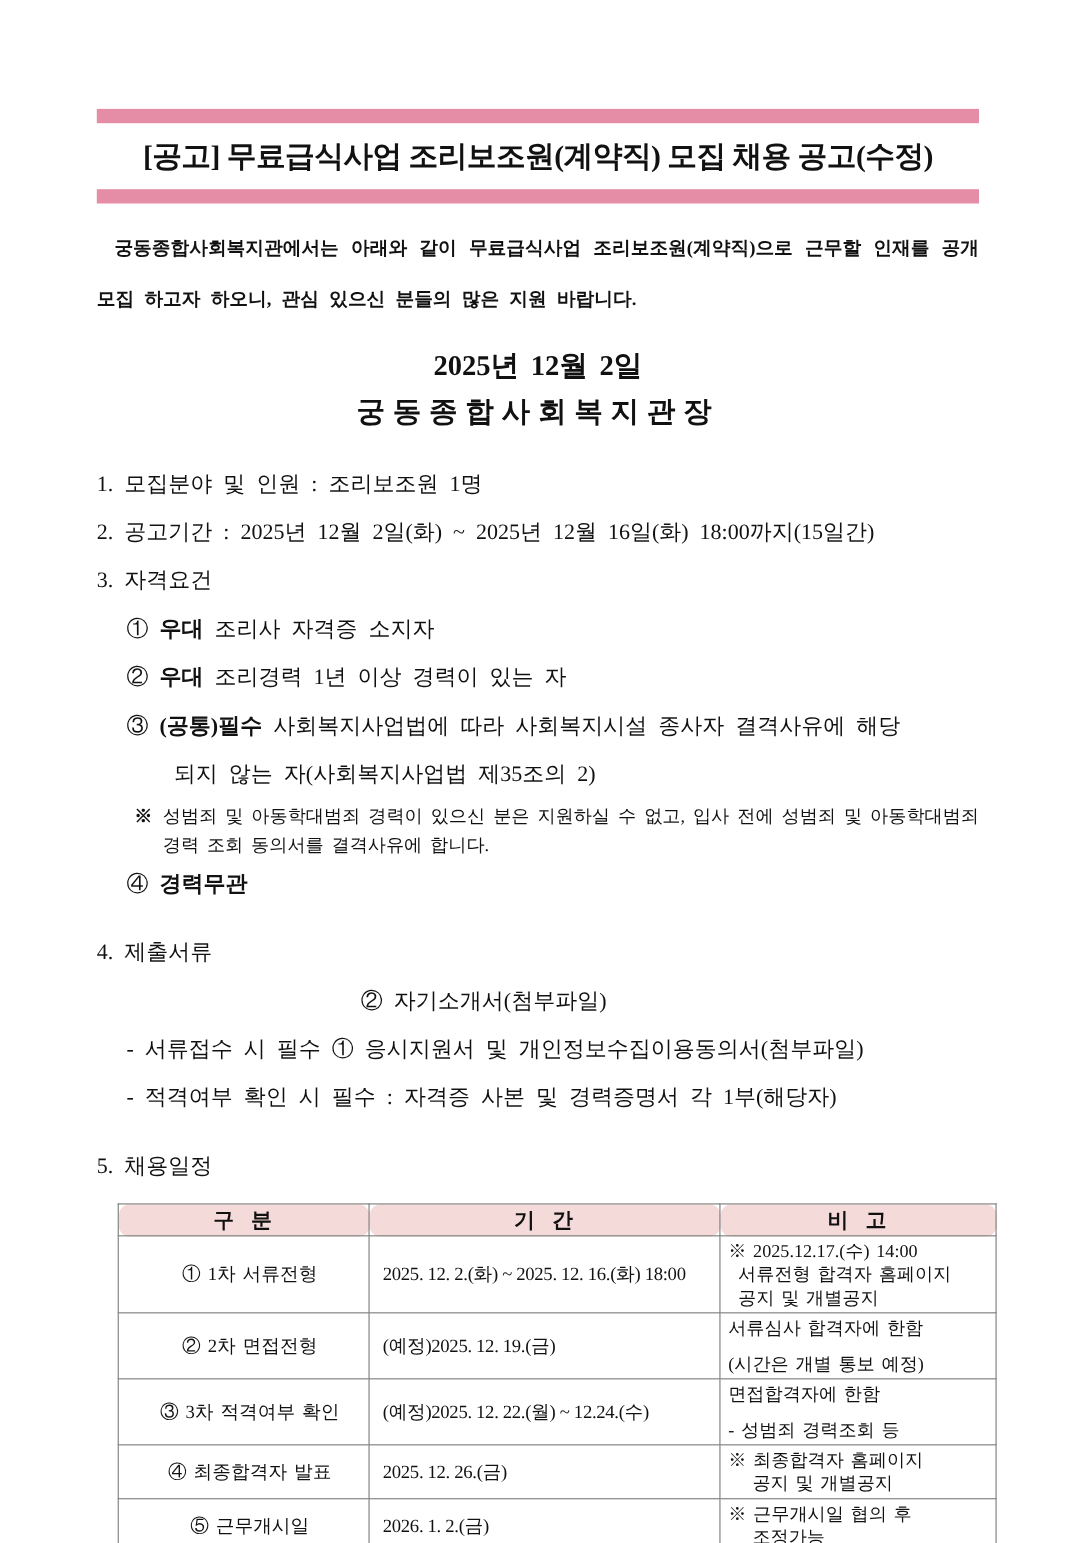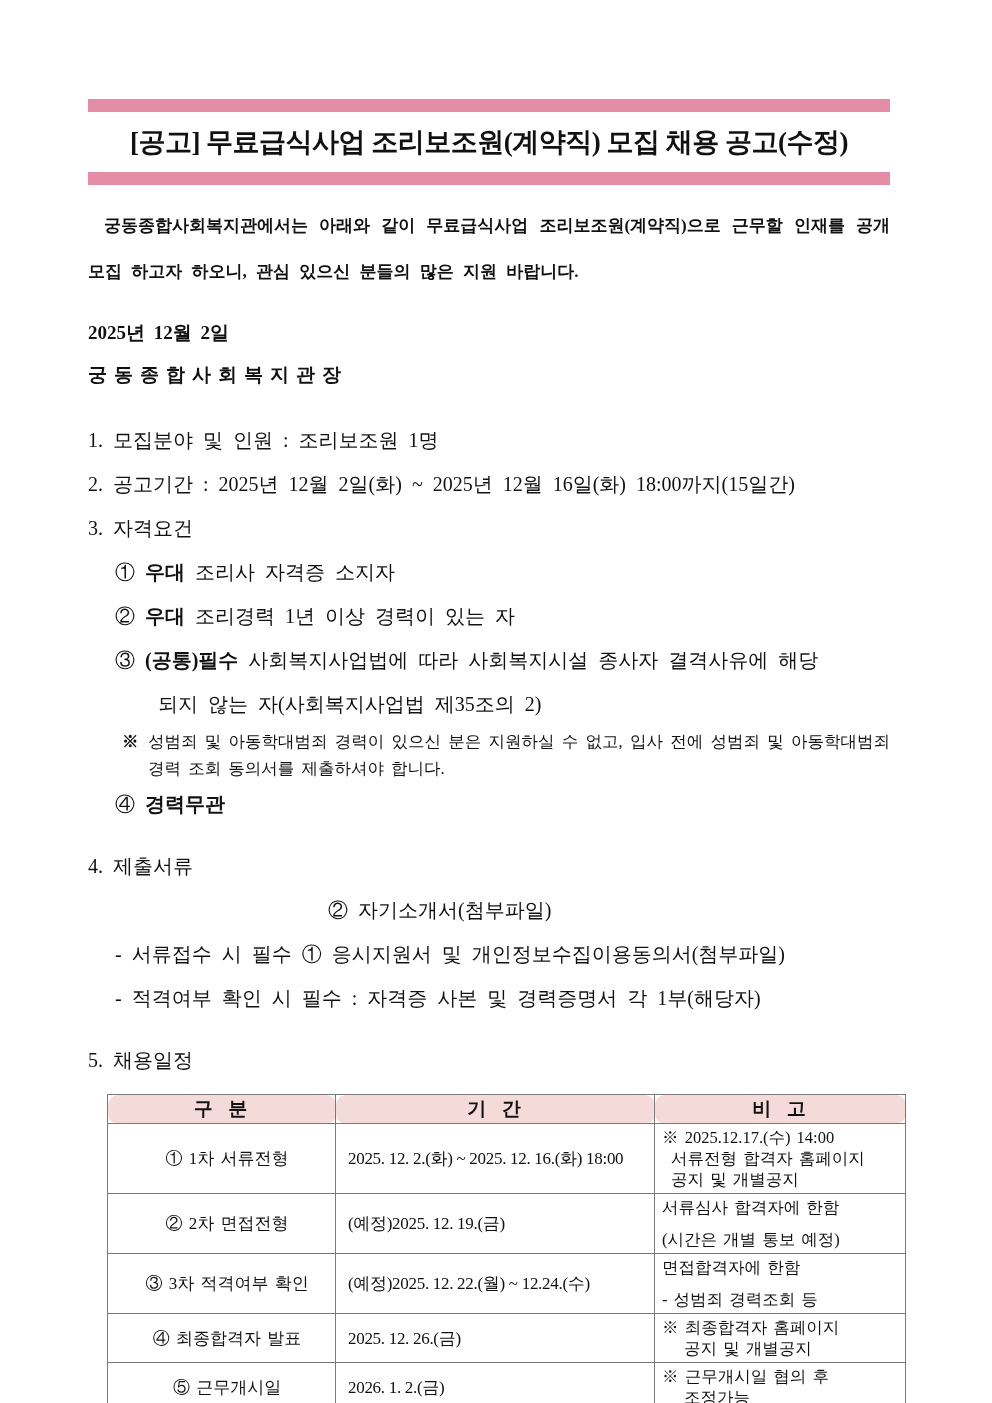--- a/index.html
+++ b/index.html
@@ -29,22 +29,22 @@
   }
   
   .intro-para{
     margin-top:18px;
     font-size:17px;font-weight:bold;
     line-height:46px;
     text-align:justify;word-break:break-all;word-spacing:5px;
     text-indent:16px;
   }
   .intro-date,.intro-sign{
-    font-size:19px;font-weight:bold;line-height:42px;
-    text-align:left;word-spacing:4px;
+    font-size:26px;font-weight:bold;line-height:42px;
+    text-align:center;word-spacing:4px;
   }
   .intro-sign{letter-spacing:7px;}
   
   .body-list{margin-top:22px;}
   .line{font-size:20px;line-height:44px;word-spacing:5px;white-space:nowrap;}
   .sub{padding-left:27px;}
   .sub .marker{margin-right:10px;}
   .em{font-weight:bold;}
   .cont-line{padding-left:70px;}
   .note{
@@ -101,21 +101,21 @@
     <div class="line">2. 공고기간 : 2025년 12월 2일(화) ~ 2025년 12월 16일(화) 18:00까지(15일간)</div>
     <div class="line">3. 자격요건</div>
 
     <div class="line sub"><span class="marker">①</span><span class="em">우대</span> <span>조리사 자격증 소지자</span></div>
 
     <div class="line sub"><span class="marker">②</span><span class="em">우대</span> <span>조리경력 1년 이상 경력이 있는 자</span></div>
 
     <div class="line sub"><span class="marker">③</span><span class="em">(공통)필수</span> <span>사회복지사업법에 따라 사회복지시설 종사자 결격사유에 해당</span></div>
     <div class="line sub cont-line">되지 않는 자(사회복지사업법 제35조의 2)</div>
 
-    <div class="note"><span class="note-marker">※</span><span>성범죄 및 아동학대범죄 경력이 있으신 분은 지원하실 수 없고, 입사 전에 성범죄 및 아동학대범죄 경력 조회 동의서를 제출하셔야 합니다.</span></div>
+    <div class="note"><span class="note-marker">※</span><span>성범죄 및 아동학대범죄 경력이 있으신 분은 지원하실 수 없고, 입사 전에 성범죄 및 아동학대범죄 경력 조회 동의서를 결격사유에 합니다.</span></div>
 
     <div class="line sub"><span class="marker">④</span><span class="em">경력무관</span></div>
   </div>
 
   <div class="gap-md"></div>
 
   <div>
     <div class="line">4. 제출서류</div>
     <div class="line docline-indent">② 자기소개서(첨부파일)</div>
     <div class="line sub">- 서류접수 시 필수 ① 응시지원서 및 개인정보수집이용동의서(첨부파일)</div>

